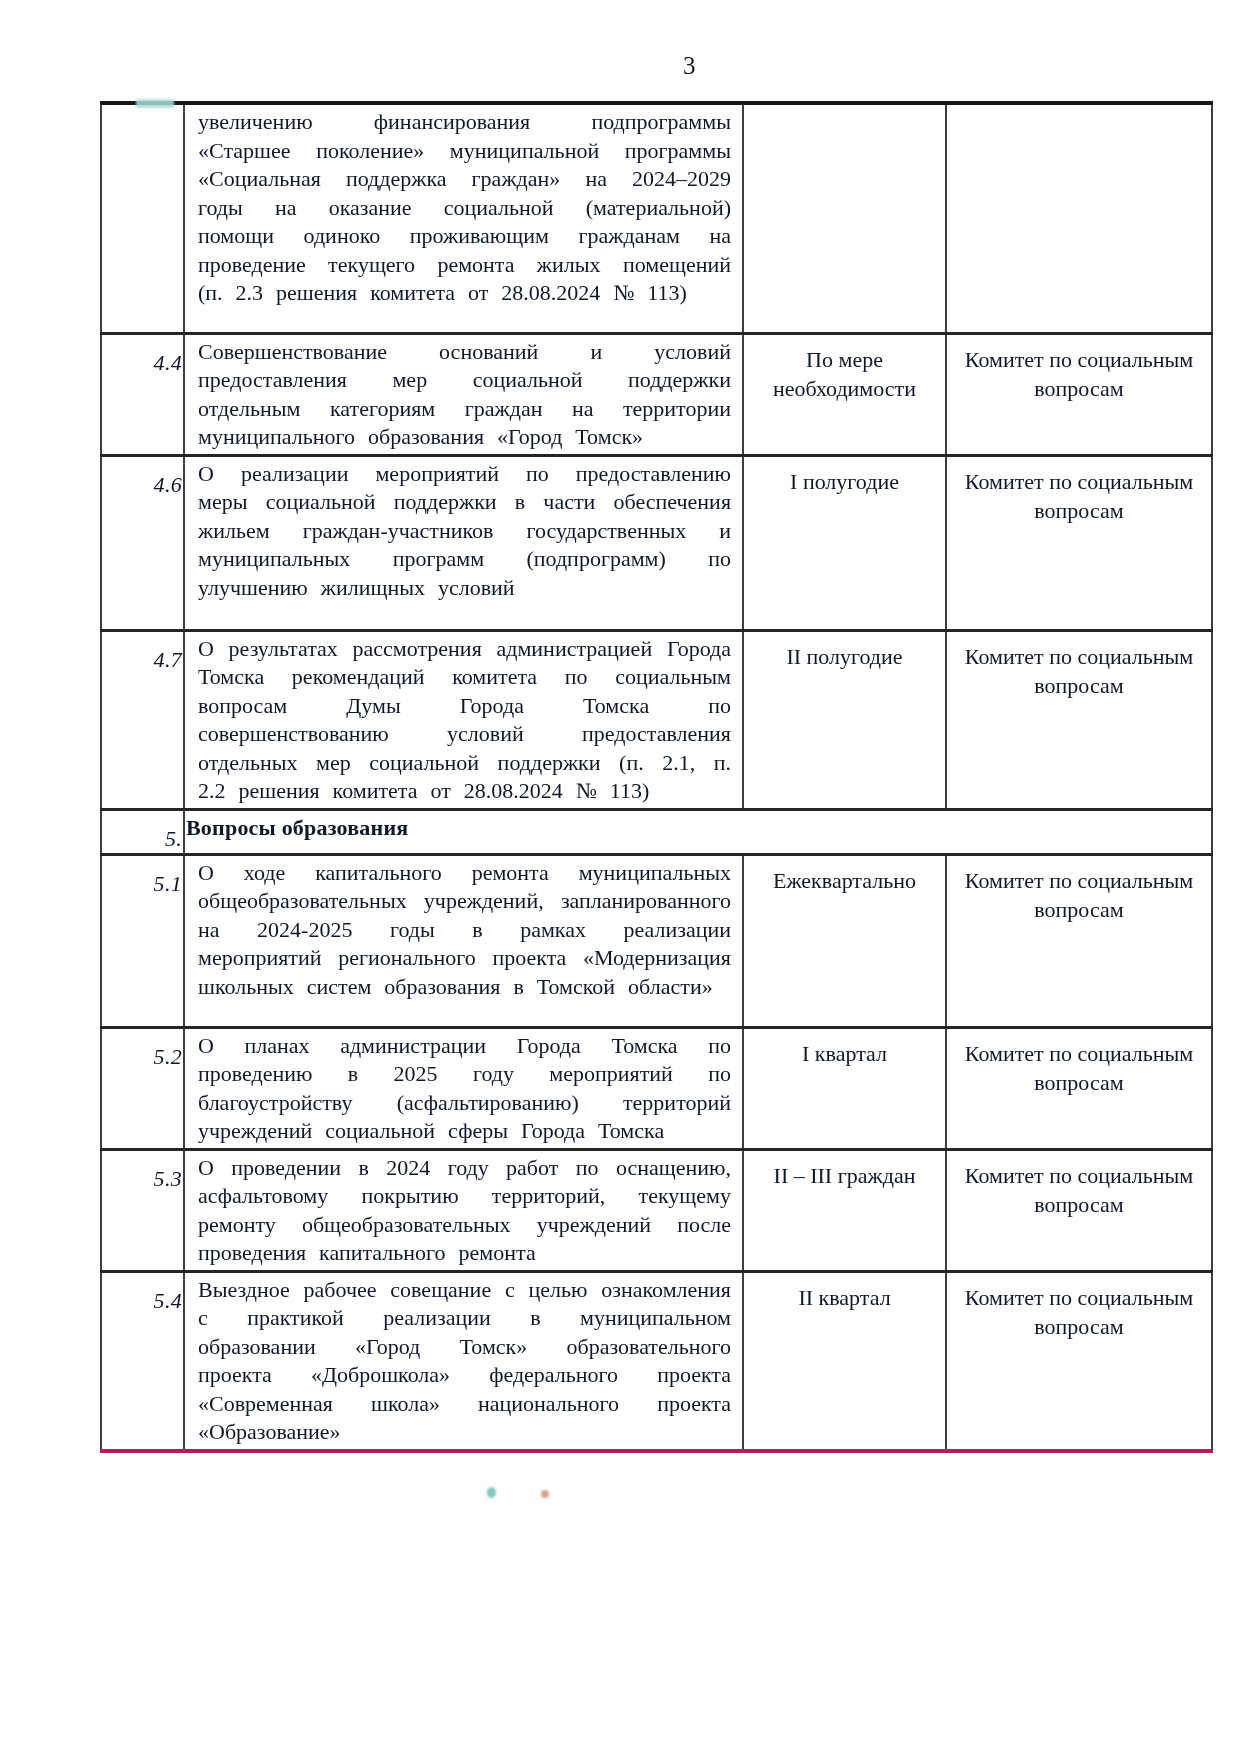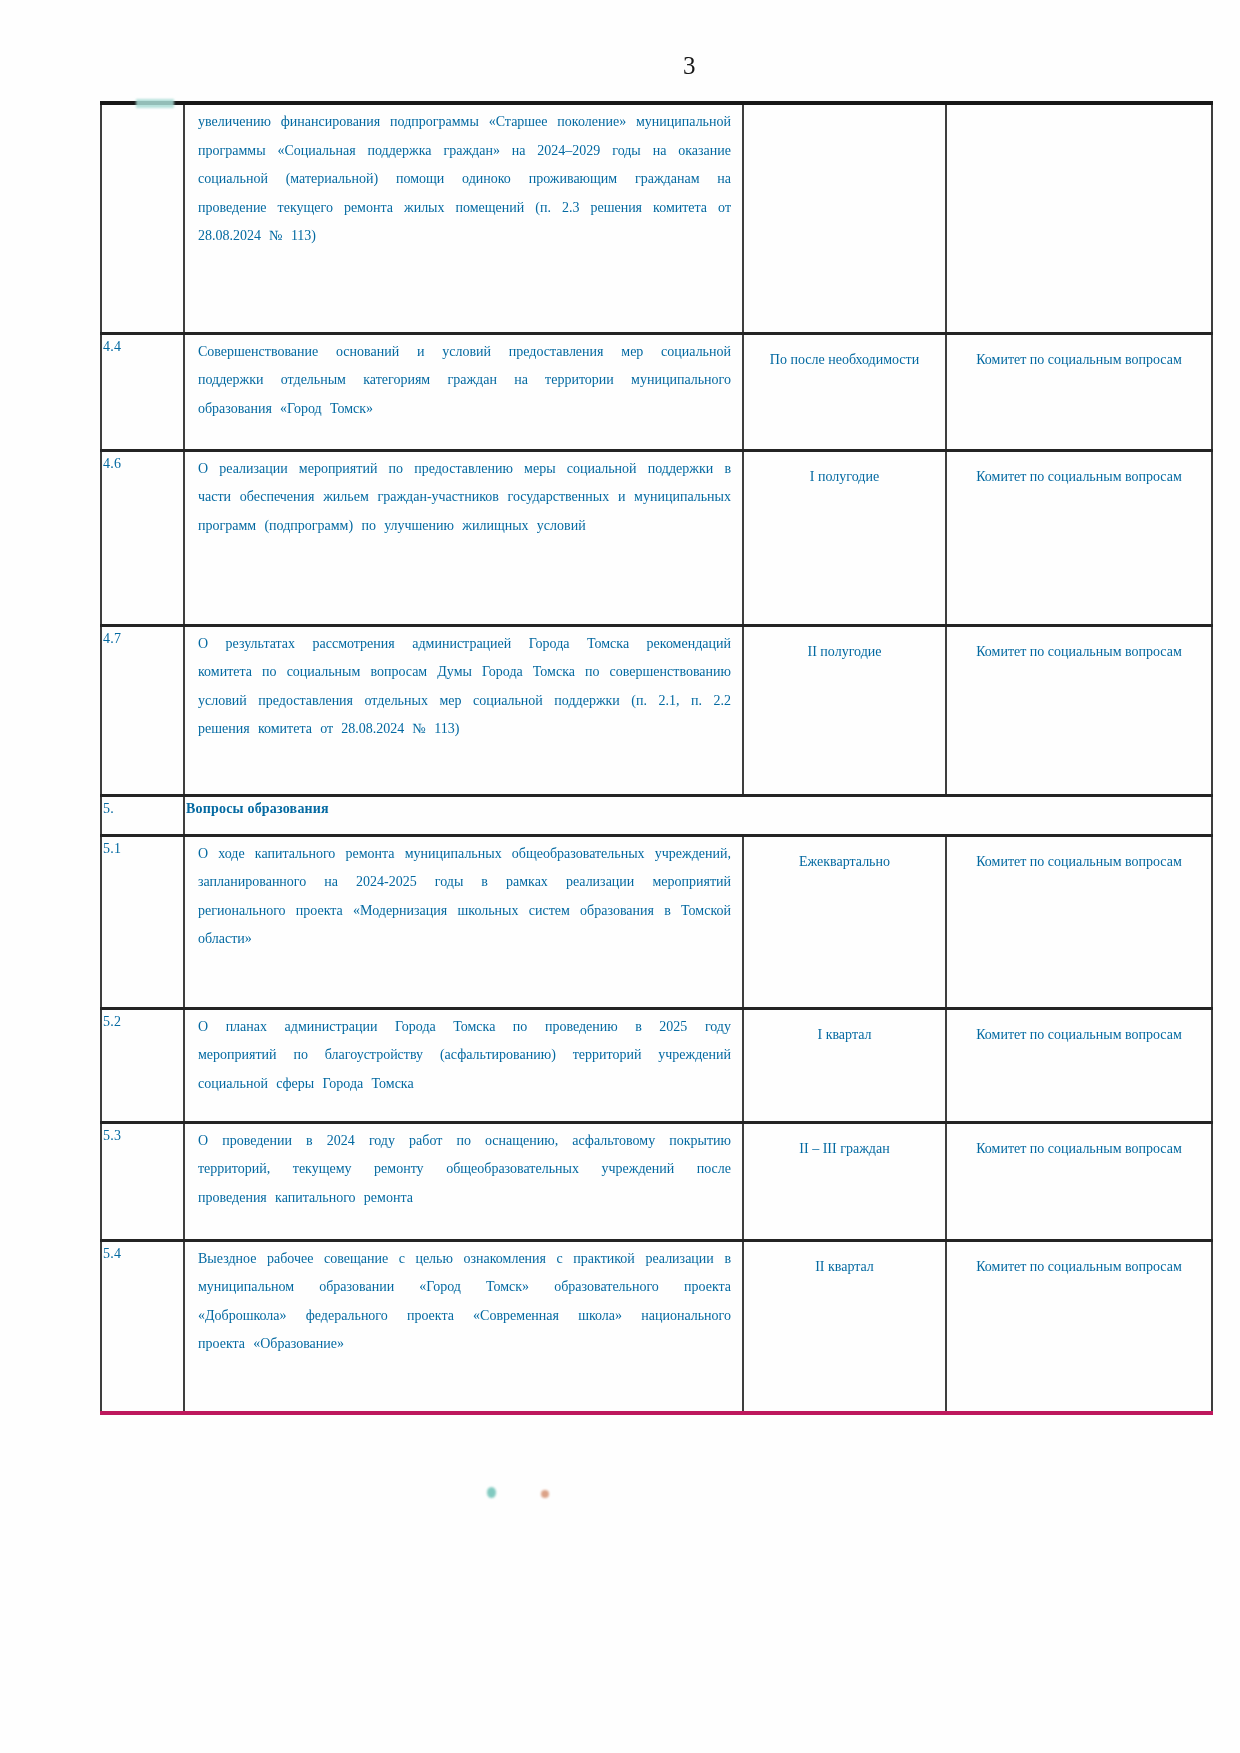--- a/index.html
+++ b/index.html
@@ -22,30 +22,31 @@
     table-layout:fixed;
     width:1111px;
     background:transparent;
   }
   .doc-table td{
     border-left:2px solid #3e3e3e;
     border-right:2px solid #3e3e3e;
     border-top:3px solid #242424;
     border-bottom:3px solid #242424;
     vertical-align:top;
-    font-size:14px;
-    color:#0369a1;
+    font-size:22px;
+    color:#0f172a;
     overflow:hidden;
   }
   .doc-table tr:first-child td{border-top:4px solid #181818;}
   .doc-table tr:last-child td{border-bottom:4px solid #be185d;}
   .num-cell{
-    text-align:left;
-    padding-top:4px;
+    text-align:right;
+    padding-top:15px;
     letter-spacing:0.3px;
+    font-style:italic;
   }
   .topic-cell{
     text-align:justify;
     text-align-last:left;
     padding:3px 11px 2px 13px;
     line-height:28.5px;
     word-spacing:0.34em;
   }
   .timing-cell,.resp-cell{
     text-align:center;
@@ -90,21 +91,21 @@
     <tbody>
       <tr style="height:230px">
         <td class="num-cell"></td>
         <td class="topic-cell">увеличению финансирования подпрограммы «Старшее поколение» муниципальной программы «Социальная поддержка граждан» на 2024–2029 годы на оказание социальной (материальной) помощи одиноко проживающим гражданам на проведение текущего ремонта жилых помещений (п. 2.3 решения комитета от 28.08.2024 № 113)</td>
         <td class="timing-cell"></td>
         <td class="resp-cell"></td>
       </tr>
       <tr style="height:117px">
         <td class="num-cell">4.4</td>
         <td class="topic-cell">Совершенствование оснований и условий предоставления мер социальной поддержки отдельным категориям граждан на территории муниципального образования «Город Томск»</td>
-        <td class="timing-cell">По после необходимости</td>
+        <td class="timing-cell">По мере необходимости</td>
         <td class="resp-cell">Комитет по социальным вопросам</td>
       </tr>
       <tr style="height:175px">
         <td class="num-cell">4.6</td>
         <td class="topic-cell">О реализации мероприятий по предоставлению меры социальной поддержки в части обеспечения жильем граждан-участников государственных и муниципальных программ (подпрограмм) по улучшению жилищных условий</td>
         <td class="timing-cell">I полугодие</td>
         <td class="resp-cell">Комитет по социальным вопросам</td>
       </tr>
       <tr style="height:170px">
         <td class="num-cell">4.7</td>

